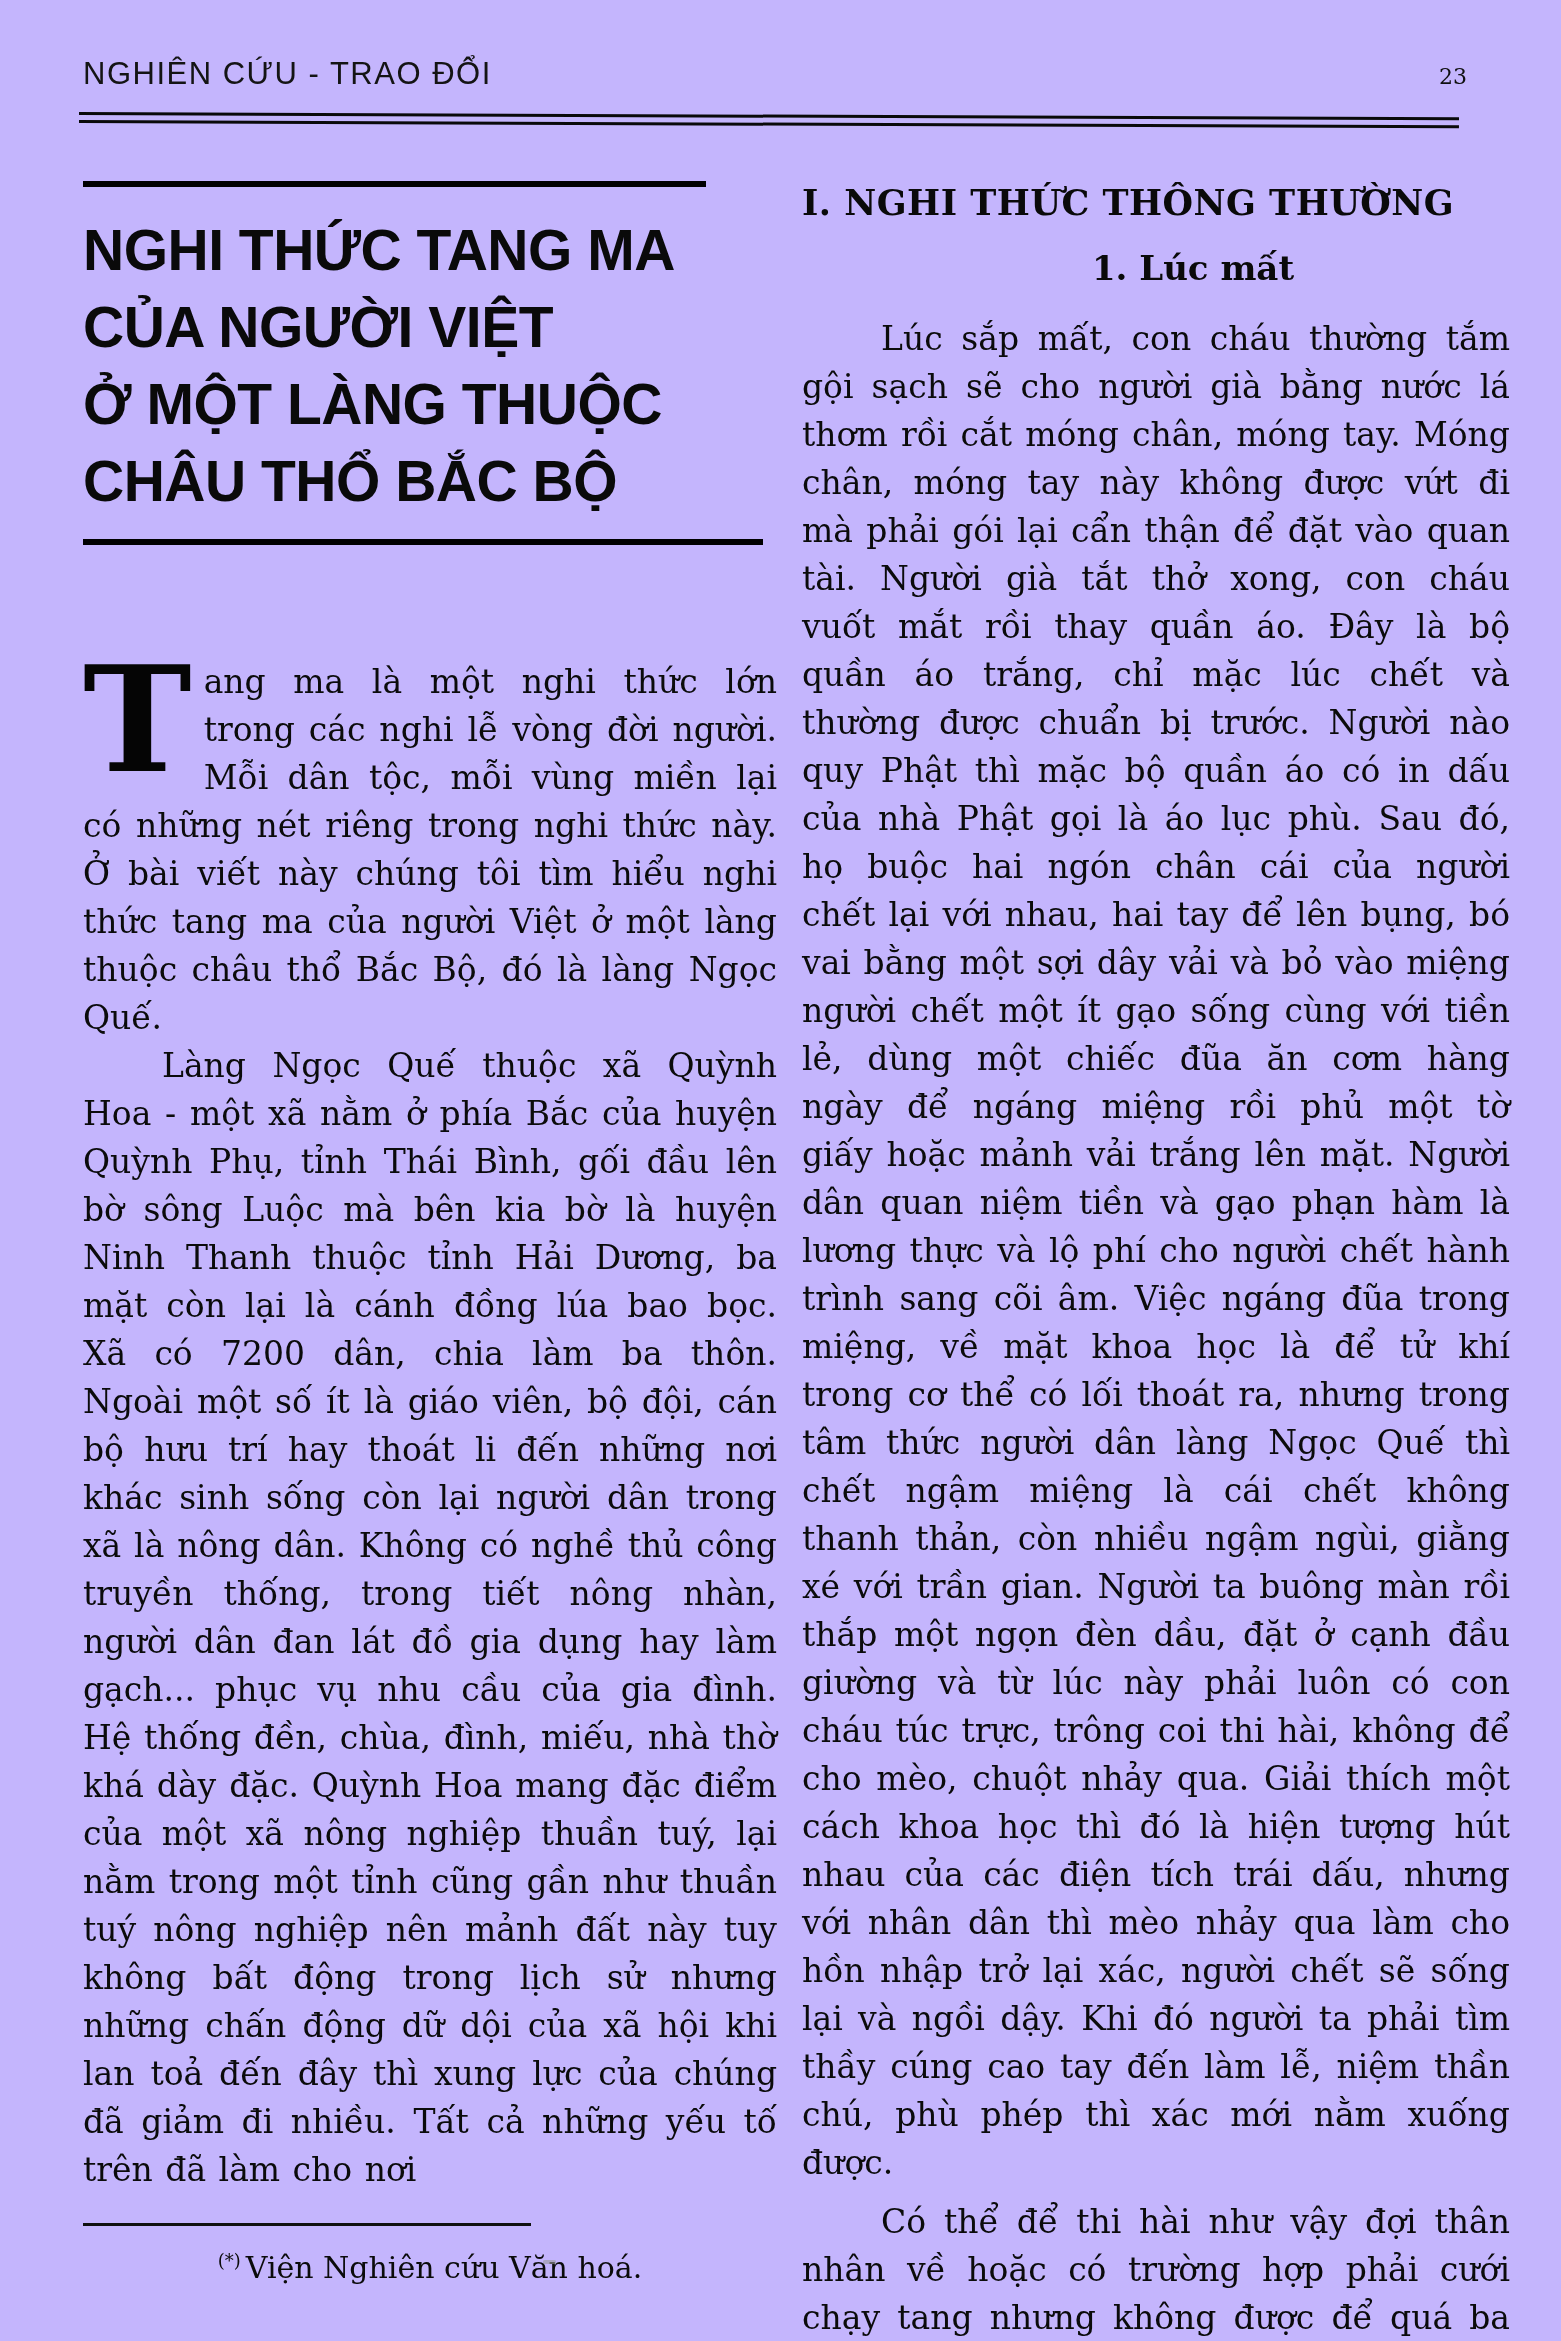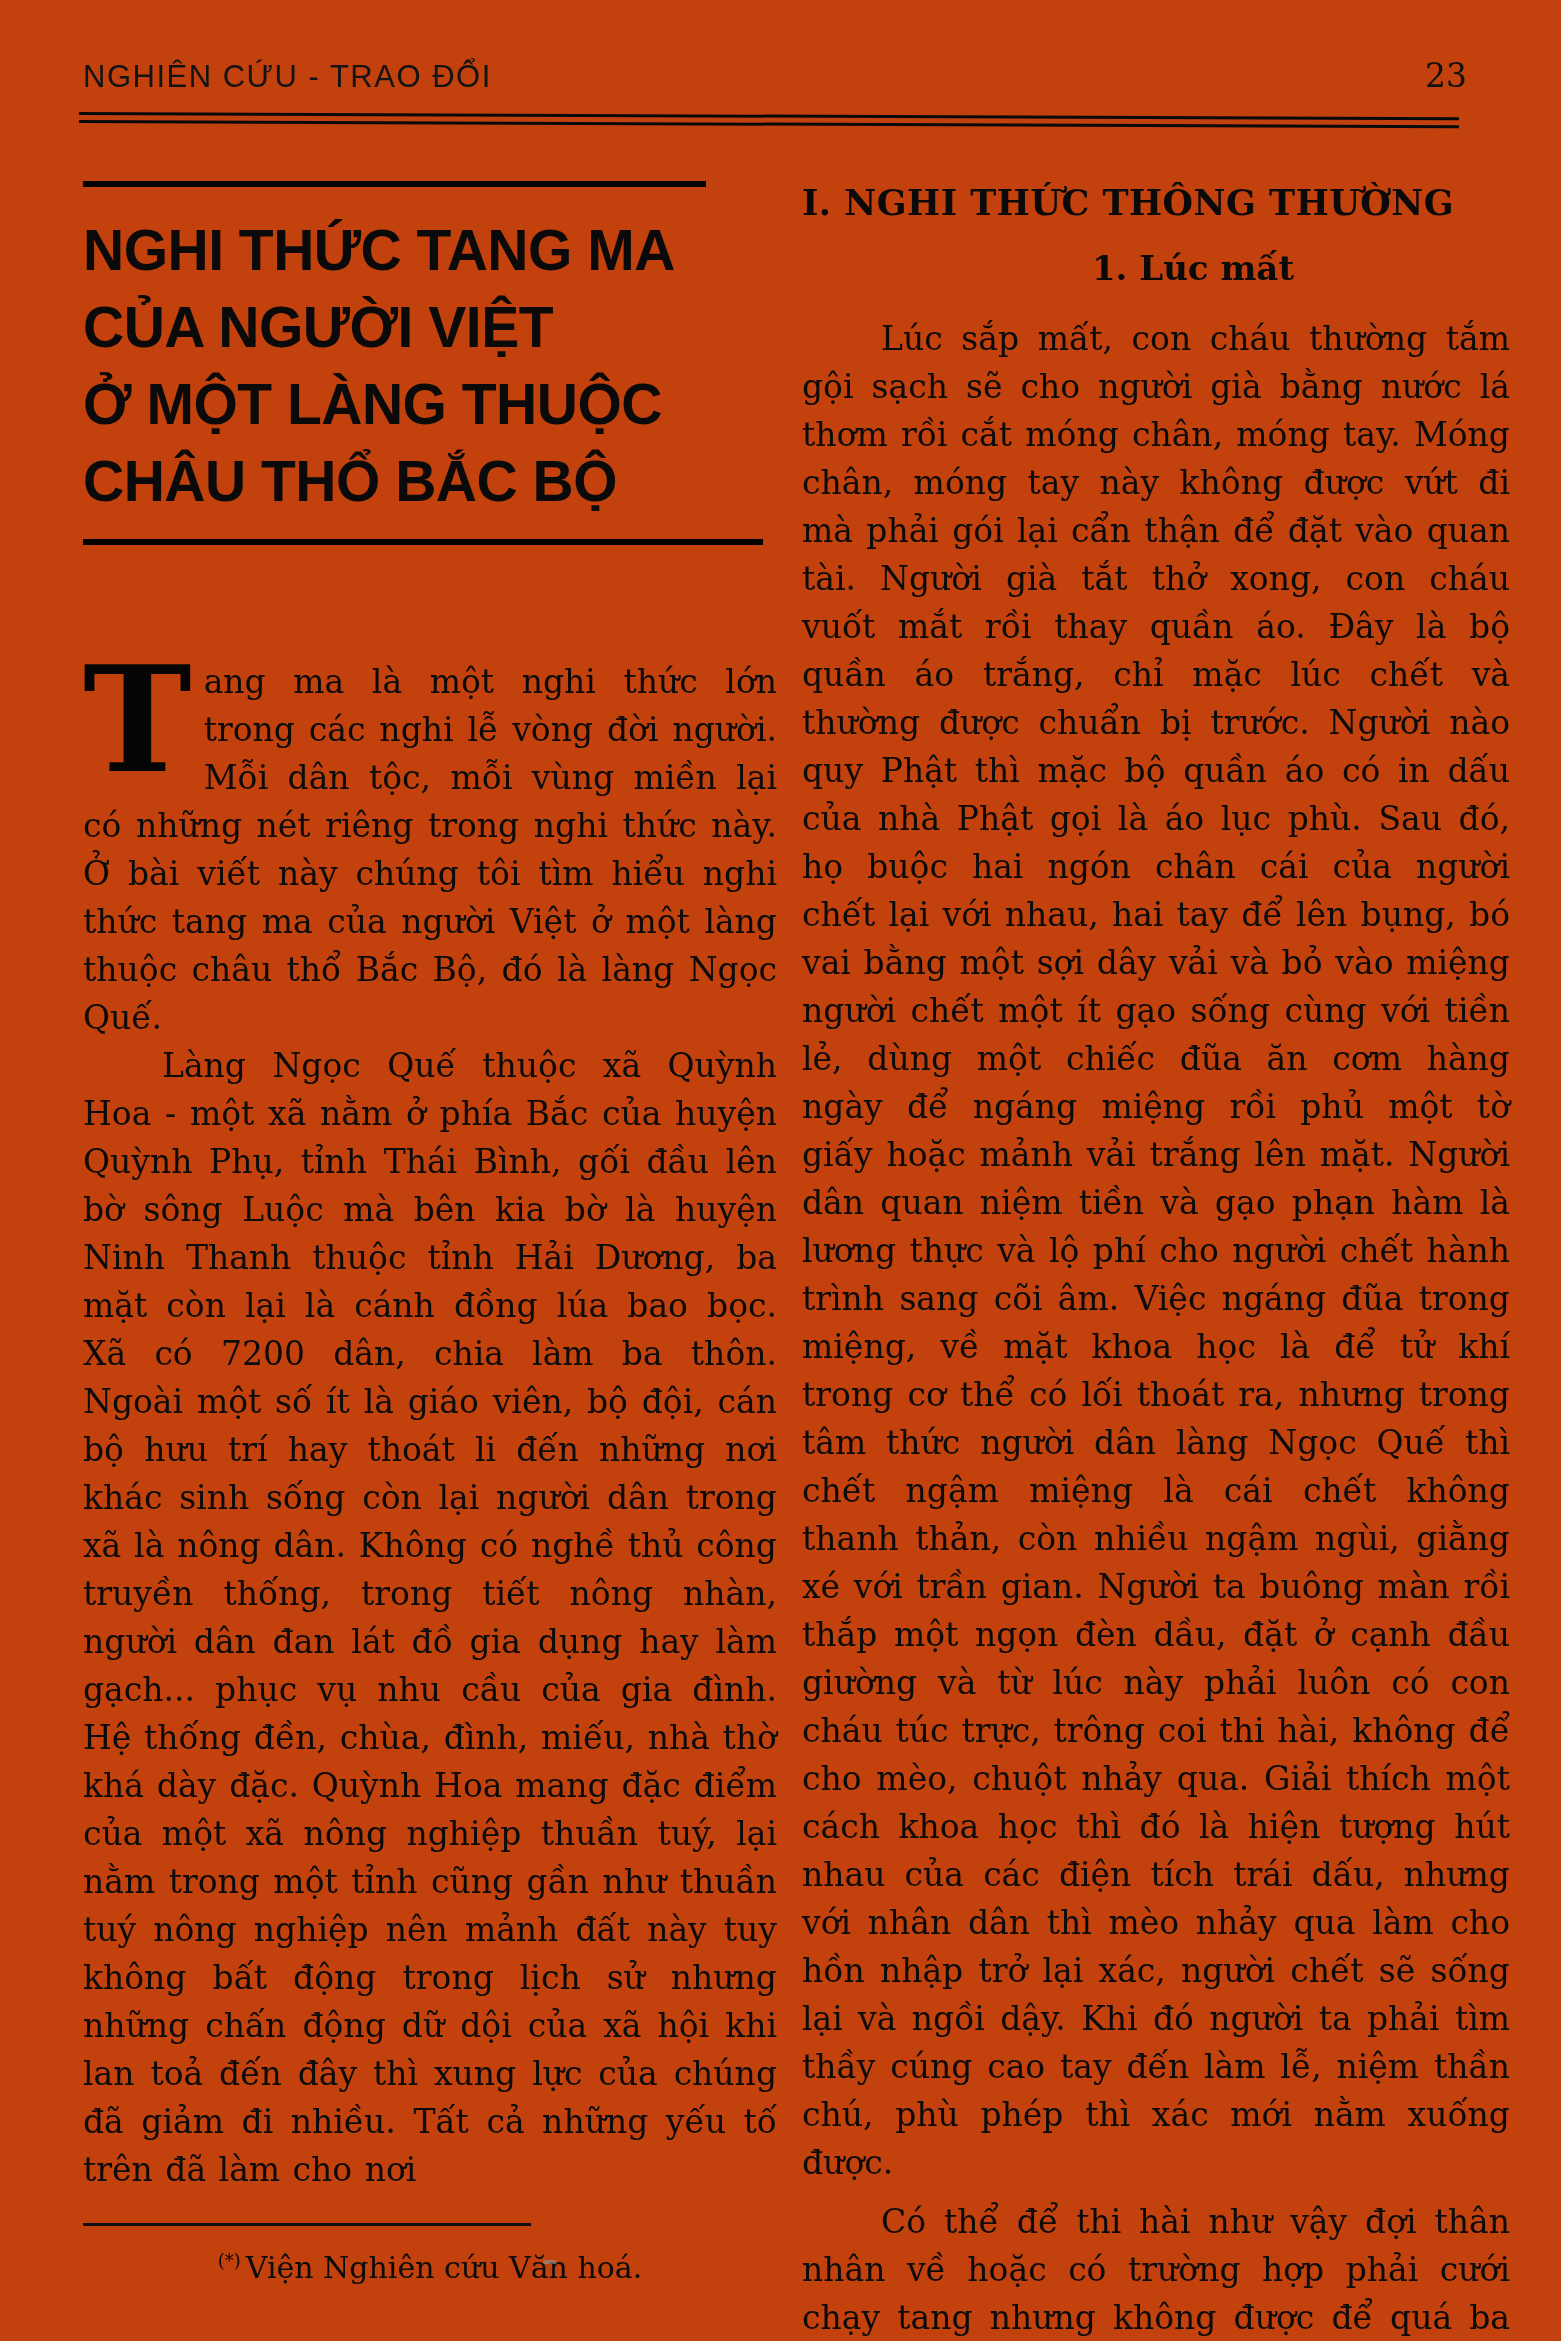--- a/index.html
+++ b/index.html
@@ -4,21 +4,21 @@
 <style>
   html, body {
     margin: 0;
     padding: 0;
     background: #ffffff;
   }
   .page {
     position: relative;
     width: 1561px;
     height: 2342px;
-    background: #c2410c;
+    background: #c4b5fd;
     color: #0b0b0b;
     overflow: hidden;
   }
 
   
   .header-row {
     position: absolute;
     top: 56px;
     left: 83px;
     right: 59px;
@@ -28,21 +28,21 @@
   }
   .journal-header {
     font-family: "Liberation Sans", "DejaVu Sans", sans-serif;
     font-size: 31px;
     font-weight: 400;
     letter-spacing: 1.5px;
     color: #141414;
   }
   .page-number {
     font-family: "DejaVu Serif", "Liberation Serif", serif;
-    font-size: 33px;
+    font-size: 22px;
     padding-right: 35px;
     color: #101010;
   }
   .header-rule {
     position: absolute;
     top: 112px;
     left: 79px;
     width: 1380px;
     height: 4.5px;
     border-top: 3.5px solid #0a0a0a;

